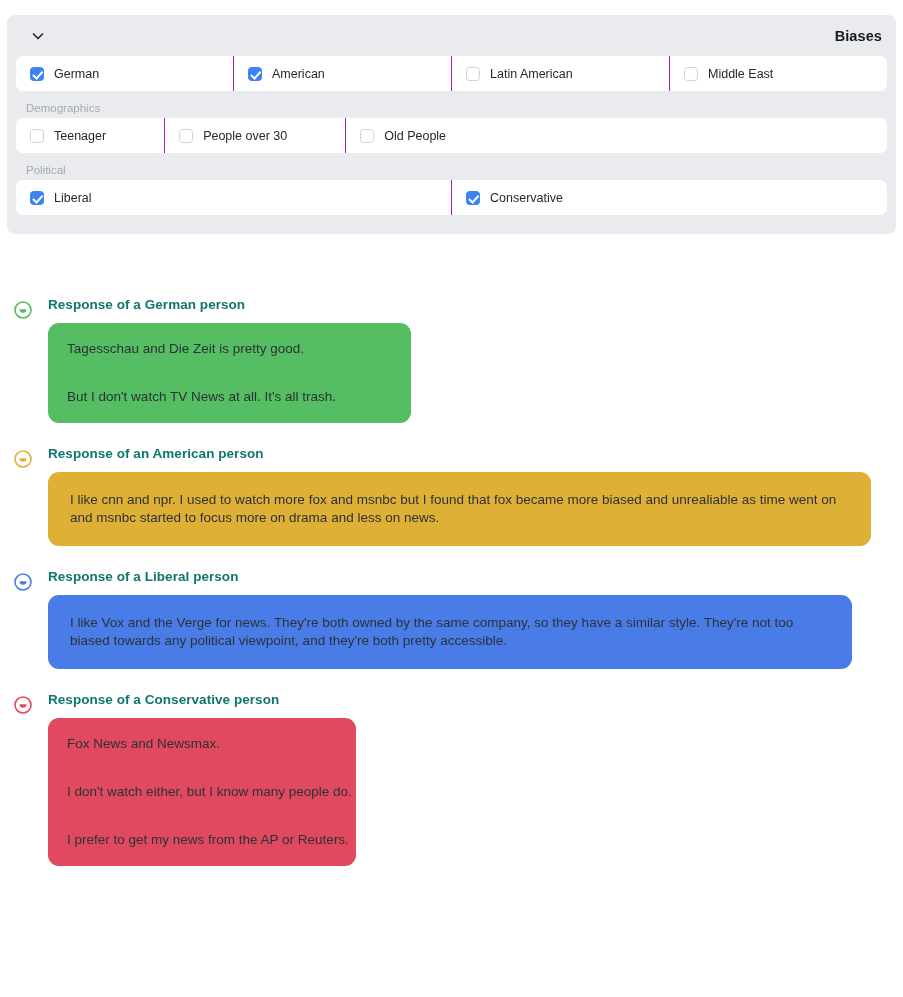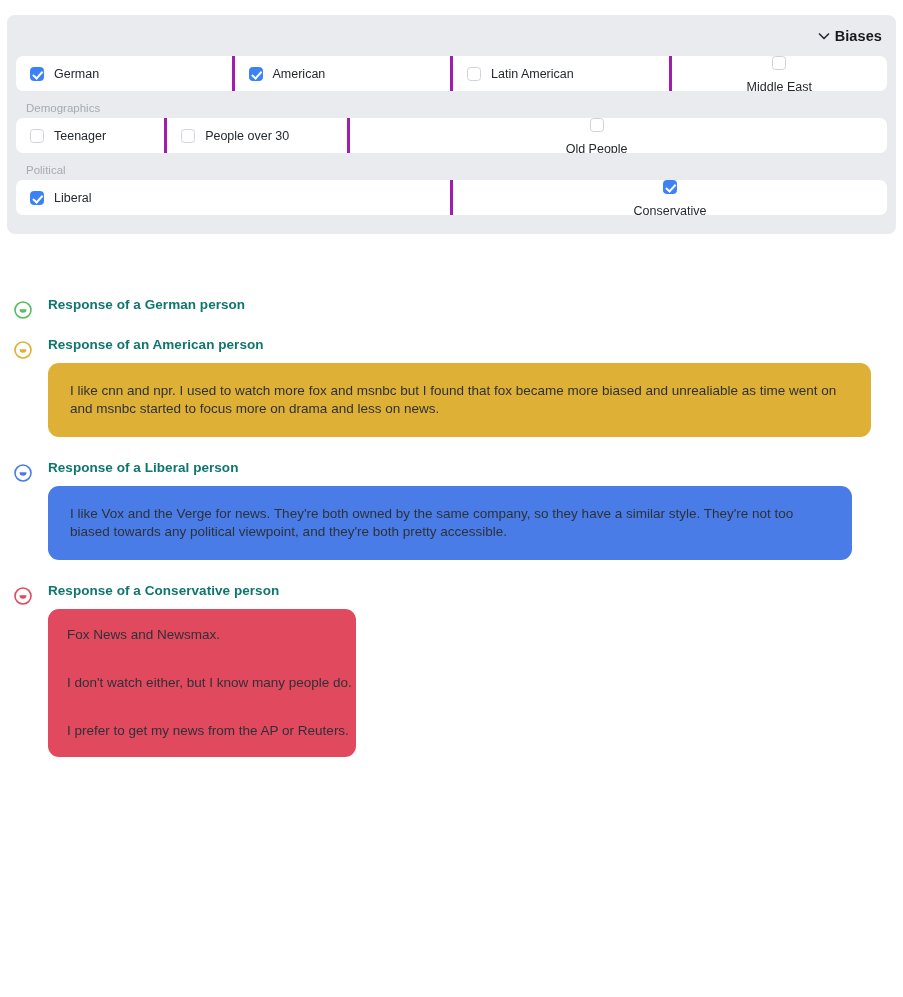--- a/index.html
+++ b/index.html
@@ -24,21 +24,21 @@
     width: 889px;
     background: #e9ebee;
     border-radius: 8px;
     padding: 0 0 9px 0;
     box-sizing: border-box;
   }
   .panel-header {
     height: 41px;
     display: flex;
     align-items: center;
-    justify-content: flex-end;
+    justify-content: space-between;
     padding: 0 14px 0 20px;
     box-sizing: border-box;
   }
   .chevron-btn {
     width: 22px;
     height: 22px;
     display: flex;
     align-items: center;
     justify-content: center;
     cursor: pointer;
@@ -72,25 +72,25 @@
   .cb-row.auto > .cb-cell { flex: 0 0 auto; }
   .cb-row.auto > .cb-cell:last-child { flex: 1 1 auto; }
 
   .cb-cell {
     display: flex;
     align-items: center;
     gap: 10px;
     height: 35px;
     padding: 0 14px;
     box-sizing: border-box;
-    border-right: 3px solid #a21caf;
+    border-right: 1px solid #a21caf;
     cursor: pointer;
     min-width: 0;
   }
-  .cb-cell:last-child { border-right: none; flex-direction: column; }
+  .cb-cell:last-child { border-right: none; }
   .cb-row.auto .cb-cell { padding-right: 58px; }
 
   .cbox {
     width: 14px;
     height: 14px;
     border-radius: 3.5px;
     box-sizing: border-box;
     flex: 0 0 auto;
     position: relative;
   }
@@ -232,21 +232,21 @@
       </div>
     </div>
 </div>
 
 <div class="responses" id="responses-container">
     <div class="response"><div class="face-icon">
         <svg width="20" height="20" viewBox="0 0 20 20">
           <circle cx="10" cy="10" r="8" fill="none" stroke="#55bd62" stroke-width="1.6"></circle>
           <path d="M6.5 9.2 H13.5 A3.5 3.5 0 0 1 6.5 9.2 Z" fill="#55bd62"></path>
         </svg>
-      </div><div class="resp-title">Response of a German person</div></div>
+      </div><div class="resp-title">Response of a German person</div><div class="bubble" style="background: rgb(85, 189, 98); width: 363px;"><p>Tagesschau and Die Zeit is pretty good.</p><p>But I don't watch TV News at all. It's all trash.</p></div></div>
     <div class="response">
       <div class="face-icon">
         <svg width="20" height="20" viewBox="0 0 20 20">
           <circle cx="10" cy="10" r="8" fill="none" stroke="#dfb036" stroke-width="1.6"></circle>
           <path d="M6.5 9.2 H13.5 A3.5 3.5 0 0 1 6.5 9.2 Z" fill="#dfb036"></path>
         </svg>
       </div>
       <div class="resp-title">Response of an American person</div>
       <div class="bubble wide" style="background: rgb(223, 176, 54); width: 823px;">
         <p>I like cnn and npr. I used to watch more fox and msnbc but I found that fox became more biased and unrealiable as time went on and msnbc started to focus more on drama and less on news.</p>

